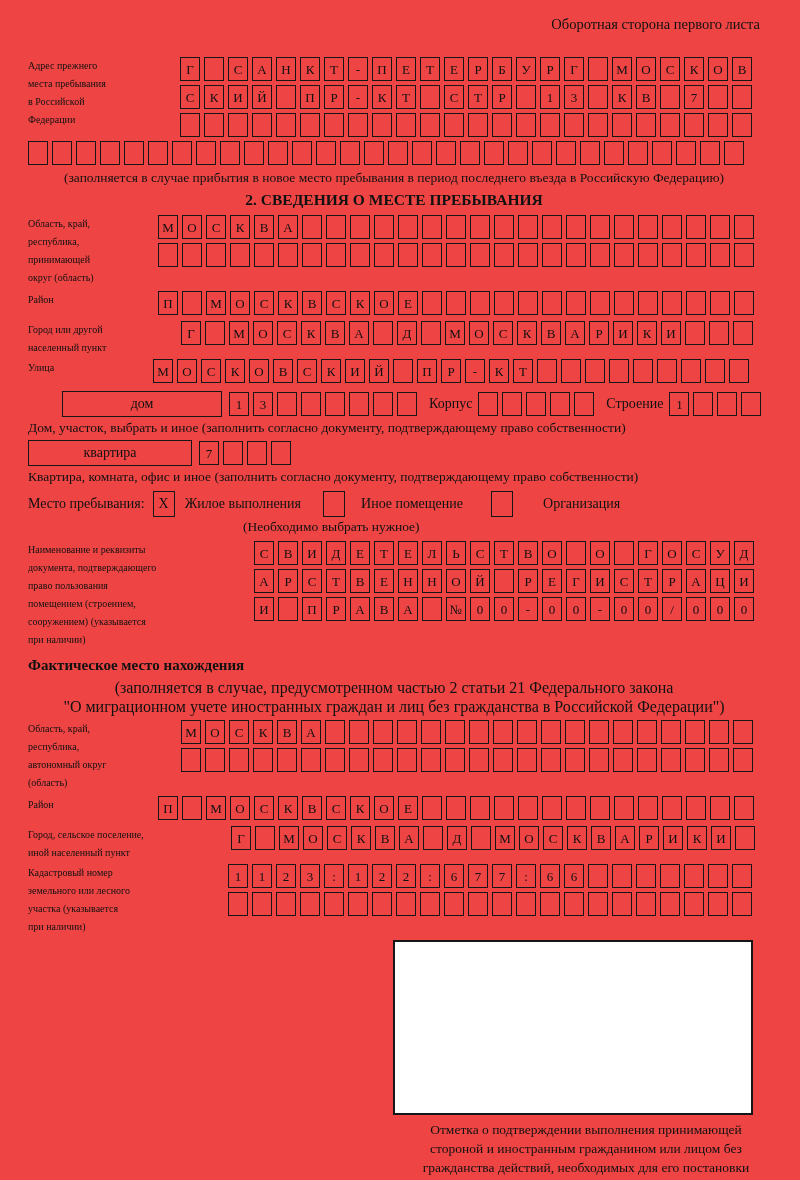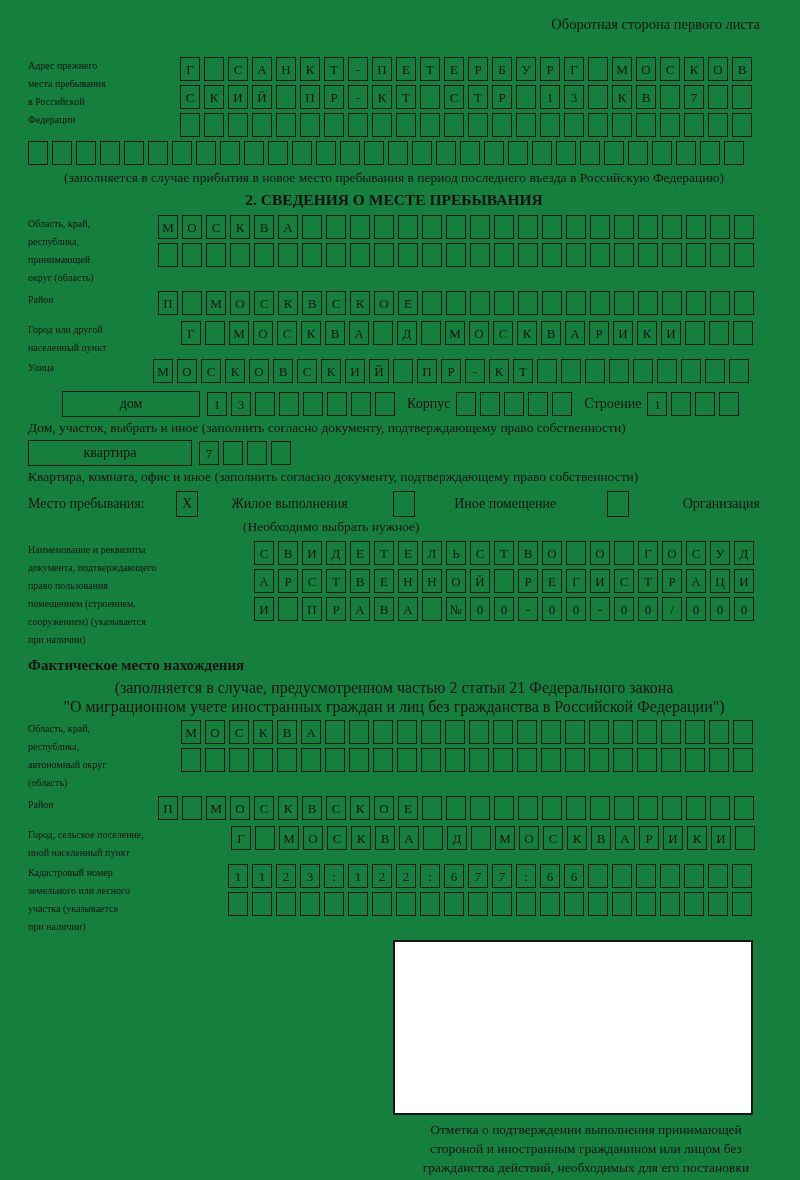--- a/index.html
+++ b/index.html
@@ -1,19 +1,19 @@
 <!DOCTYPE html>
 <html><head>
 <meta charset="utf-8">
 <style>
   html,body{margin:0;padding:0;background:#fff;}
   .page{
     width:800px;height:1180px;box-sizing:border-box;
     padding:16px 40px 0 28px;overflow:hidden;position:relative;
-    background:#15803d;color:#111;
+    background:#ef4444;color:#111;
     font-family:"Liberation Serif","DejaVu Serif",serif;
   }
   .header-note{text-align:right;font-size:14.5px;margin-bottom:24px;}
   .field-row{display:flex;align-items:flex-start;}
   .flabel{font-size:10px;line-height:18px;flex:none;}
   .w152{width:152px;} .w130{width:130px;} .w153{width:153px;}
   .w125{width:125px;} .w226{width:226px;} .w203{width:203px;} .w200{width:200px;}
   .cellcol{display:flex;flex-direction:column;}
   .cells{display:flex;flex-wrap:nowrap;margin-bottom:4px;}
   .cell{
@@ -26,24 +26,24 @@
   .heading{text-align:center;font-weight:bold;font-size:15.5px;margin:4px 0 6px 0;}
   .subheading{text-align:left;font-weight:bold;font-size:15px;margin:8px 0 4px 0;}
   .block-gap{margin-bottom:2px;}
   .minh74{min-height:74px;}
   .house-row{display:flex;align-items:center;margin:4px 0 2px 0;}
   .named-box{
     box-sizing:border-box;border:1.5px solid #161616;height:26px;
     display:flex;align-items:center;justify-content:center;
     font-size:14px;flex:none;
   }
-  .dom-box{width:138px;margin-left:34px;margin-right:7px;}
+  .dom-box{width:160px;margin-left:34px;margin-right:7px;}
   .kv-box{width:164px;margin-right:7px;}
   .inline-lbl{font-size:14px;margin:0 6px 0 8px;flex:none;}
-  .stay-row{display:flex;align-items:center;margin:6px 0 2px 0;font-size:14px;justify-content:space-between;}
+  .stay-row{display:flex;align-items:center;margin:6px 0 2px 0;font-size:14px;}
   .checkbox{
     flex:none;width:22px;height:26px;box-sizing:border-box;
     border:1.5px solid #161616;display:flex;align-items:center;justify-content:center;
     font-size:14px;
   }
   .choose-note{font-size:13.5px;margin:2px 0 6px 215px;}
   .doc-note{font-size:13.5px;line-height:17px;margin:0 0 3px 0;}
   .mark-box{
     box-sizing:border-box;border:2px solid #161616;
     width:360px;height:175px;margin:4px 0 5px 365px;background:#fff;

